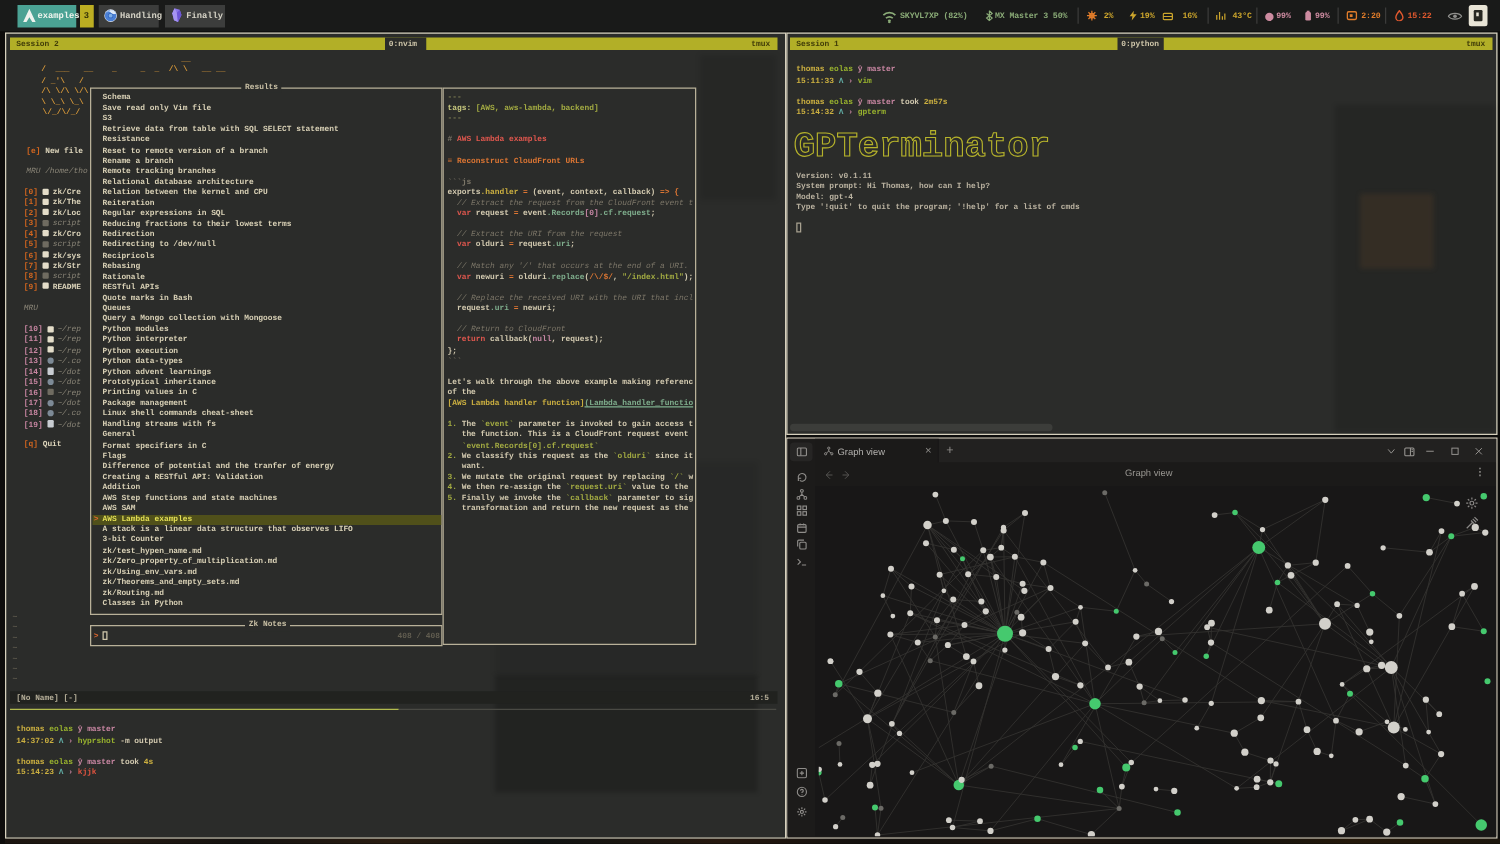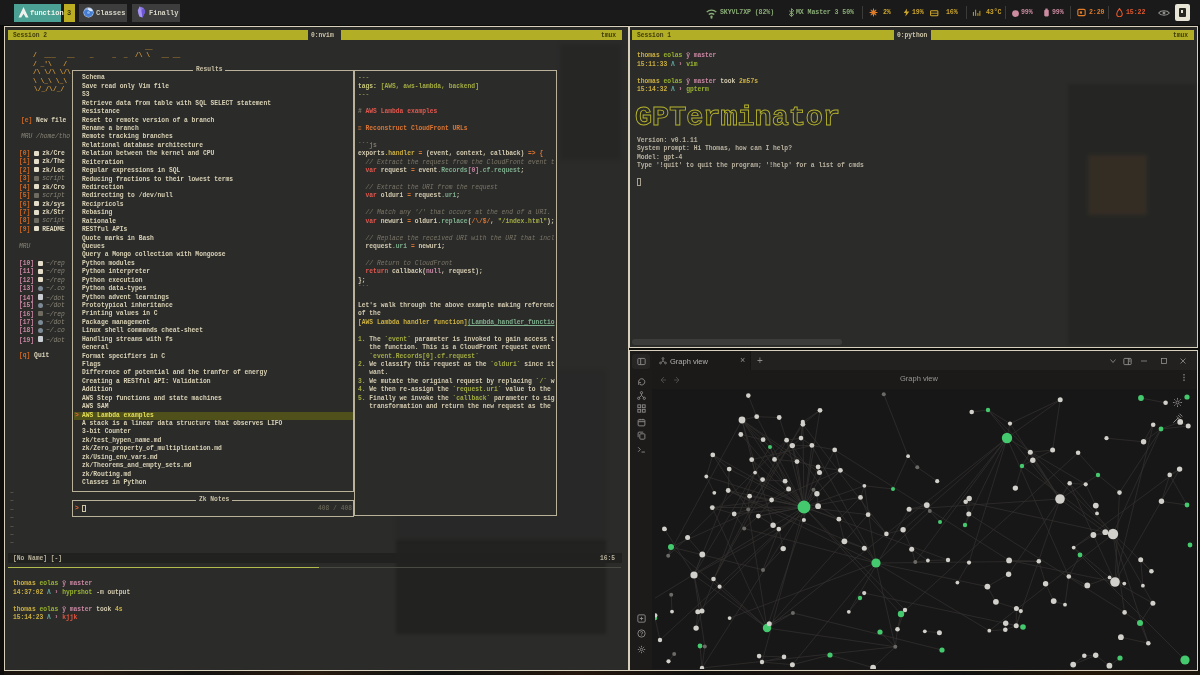--- a/index.html
+++ b/index.html
@@ -6,32 +6,32 @@
 .abs{position:absolute}
 pre,.t{font-family:"Liberation Mono", monospace;font-size:6.3px;line-height:8.43px;white-space:pre;font-weight:bold}
 .win{position:absolute;border:1.5px solid #d6d0bd;background:#2b2c2a}
 .tbox{position:absolute;top:0;height:10.5px;background:#2b2c2a}
 </style></head><body>
 <div class="abs" style="left:0;top:0;width:1200px;height:25px;background:#191a19"></div>
 <div class="abs" style="left:14px;top:3.5px;width:47px;height:18px;background:#4ba294"></div>
 <svg class="abs" style="left:17px;top:6px" width="13" height="13" viewBox="0 0 13 13">
     <path d="M6.5 1 L11.5 11.5 L8.8 11.5 L6.5 7.8 L4.2 11.5 L1.5 11.5 Z" fill="#eef2ee"></path>
   </svg>
-<div class="t abs" style="left:30px;top:9px;color:#f0f4ee;font-size:7px">function</div>
+<div class="t abs" style="left:30px;top:9px;color:#f0f4ee;font-size:7px">examples</div>
 <div class="abs" style="left:63.5px;top:3.5px;width:11px;height:18px;background:#bcae22"></div>
 <div class="t abs" style="left:67px;top:9px;color:#333008;font-size:7px">3</div>
 <div class="abs" style="left:79px;top:3.5px;width:48px;height:18px;background:#3c3d3c"></div>
 <svg class="abs" style="left:83px;top:6.5px" width="11" height="11" viewBox="0 0 24 24">
     <circle cx="12" cy="12" r="11" fill="#dfe8f5"></circle>
     <circle cx="12" cy="12" r="10" fill="#4a7fd4"></circle>
     <path d="M12 2 A10 10 0 0 1 21.5 9 L13 9 A4.5 4.5 0 0 0 4.5 7 Z" fill="#dfeaf8"></path>
     <circle cx="12" cy="12" r="4.5" fill="#2f63c0"></circle>
     <circle cx="12" cy="12" r="3.4" fill="#7fb0e8"></circle>
   </svg>
-<div class="t abs" style="left:96px;top:9px;color:#d6d3c6;font-size:7px">Classes</div>
+<div class="t abs" style="left:96px;top:9px;color:#d6d3c6;font-size:7px">Handling</div>
 <div class="abs" style="left:132px;top:3.5px;width:48px;height:18px;background:#3c3d3c"></div>
 <svg class="abs" style="left:136px;top:5.5px" width="11" height="12" viewBox="0 0 24 26">
     <path d="M8 1 L17 4 L20 13 L14 25 L7 22 L4 10 Z" fill="#8a76e8"></path>
     <path d="M8 1 L12 9 L14 25 L7 22 L4 10 Z" fill="#a694f2"></path>
     <path d="M12 9 L17 4 L20 13 L14 25 Z" fill="#6d55d6"></path>
   </svg>
 <div class="t abs" style="left:149px;top:9px;color:#d6d3c6;font-size:7px">Finally</div>
 <svg class="abs" style="left:706px;top:7.5px" width="11" height="11" viewBox="0 0 16 16">
     <path d="M1 6 A10 10 0 0 1 15 6 M4 9.5 A6.5 6.5 0 0 1 12 9.5 M6.5 12.5 A3 3 0 0 1 9.5 12.5" stroke="#8aab77" stroke-width="2" fill="none"></path>
     <circle cx="8" cy="14" r="1.5" fill="#8aab77"></circle>

